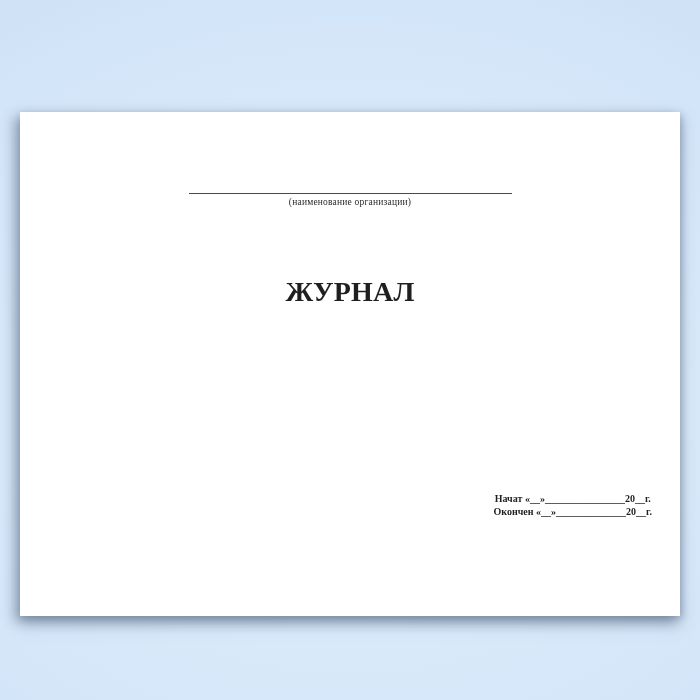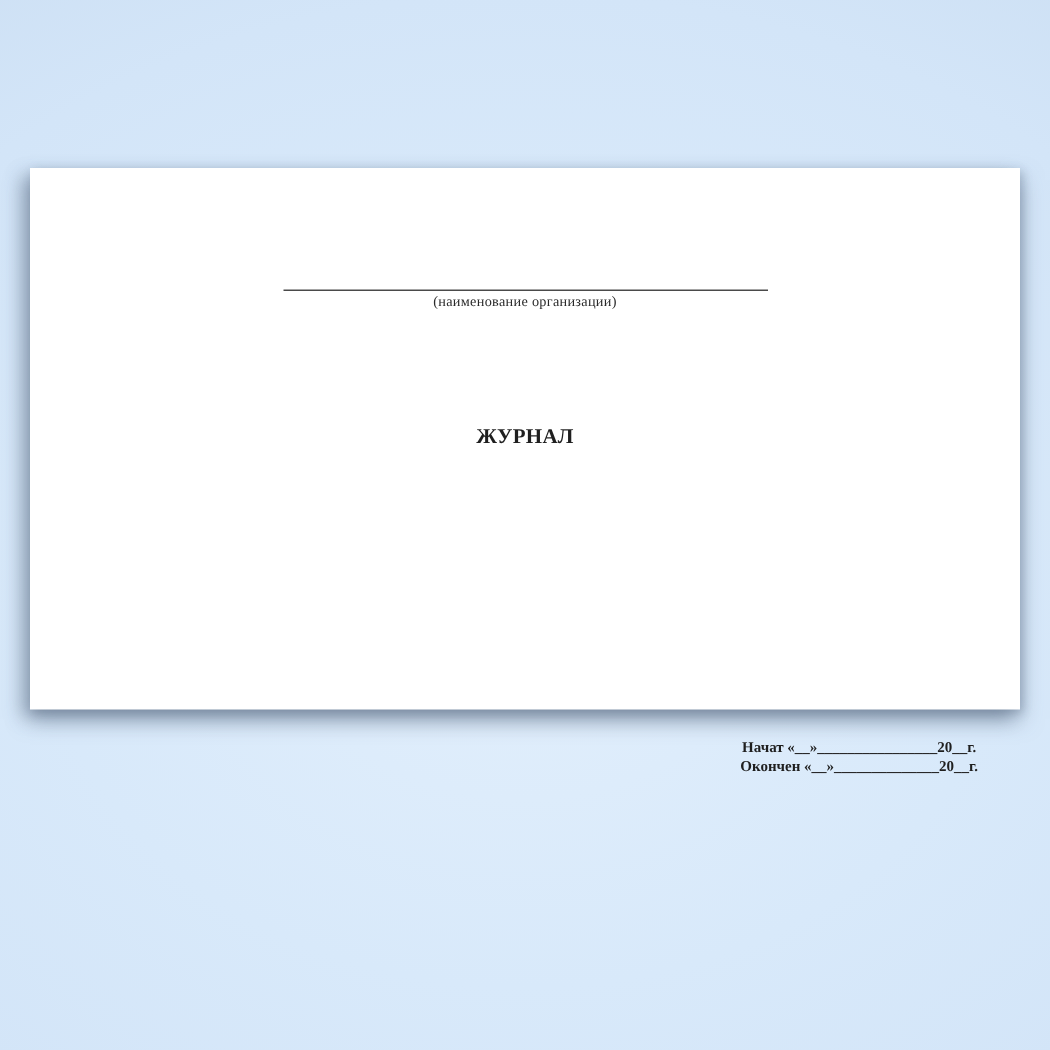--- a/index.html
+++ b/index.html
@@ -15,21 +15,21 @@
     width: 700px;
     height: 700px;
     background: radial-gradient(ellipse 95% 75% at 50% 58%,
                 #e2effc 0%, #d8e9fa 48%, #d3e5f8 78%, #cde0f4 100%);
   }
   .paper {
     position: absolute;
     left: 20px;
     top: 112px;
     width: 660px;
-    height: 361px;
+    height: 504px;
     background: #ffffff;
     box-shadow:
       0 7px 14px rgba(90, 108, 132, 0.50),
       -6px 5px 11px rgba(90, 108, 132, 0.38),
       2px 2px 6px rgba(90, 108, 132, 0.28);
   }
   .org-block {
     position: absolute;
     top: 63px;
     left: 0;
@@ -51,21 +51,21 @@
     color: #2a2a2a;
   }
   .title-block {
     position: absolute;
     top: 168px;
     left: 0;
     width: 100%;
     text-align: center;
     color: #1f1f1f;
     font-weight: bold;
-    font-size: 14px;
+    font-size: 28px;
     line-height: 23px;
     letter-spacing: 0.2px;
   }
   .dates-block {
     position: absolute;
     top: 380px;
     right: 28px;
     text-align: center;
     color: #1f1f1f;
     font-weight: bold;

